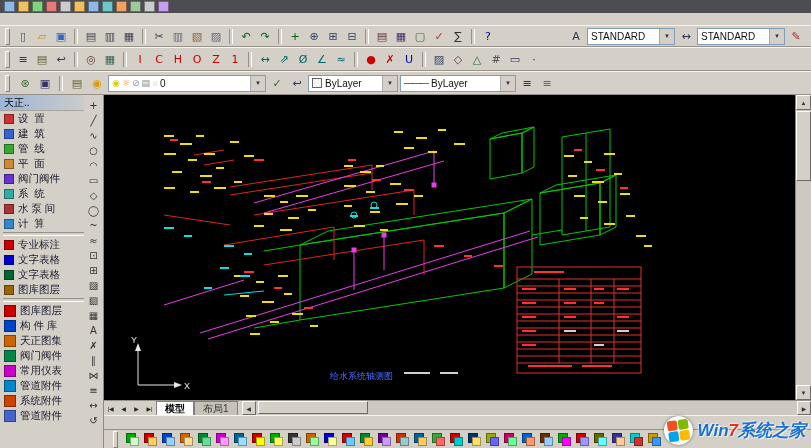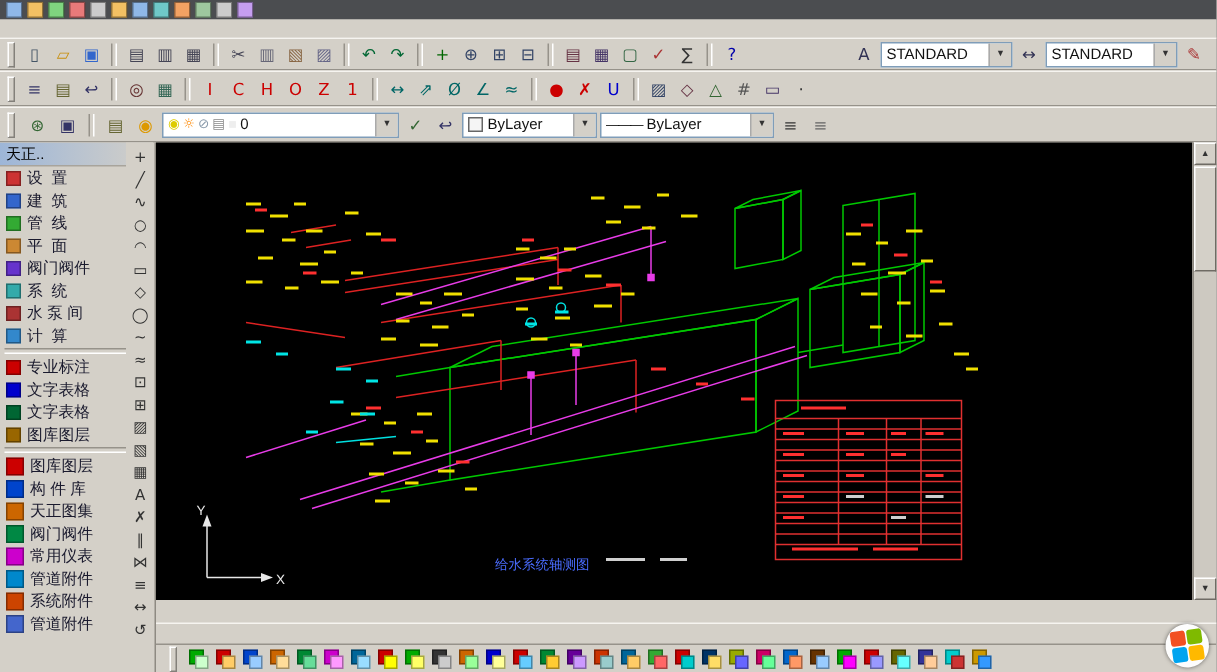--- a/index.html
+++ b/index.html
@@ -701,20 +701,39 @@
       <text x="226" y="284" font-size="9" fill="#4a6cff">给水系统轴测图</text>
     </svg>
   </div>
 
   <div class="vscroll">
     <div class="vbtn" style="top:0;">▲</div>
     <div class="vthumb"></div>
     <div class="vbtn" style="bottom:0;top:auto;">▼</div>
   </div>
 
+  <div class="tabrow">
+    <button class="navbtn">|◀</button>
+    <button class="navbtn">◀</button>
+    <button class="navbtn">▶</button>
+    <button class="navbtn">▶|</button>
+    <div class="tab active">
+        <span>模型</span>
+      </div>
+    <div class="tab">
+        <span>布局1</span>
+      </div>
+    <div class="hscroll">
+      <span class="sbtn">◀</span>
+      <div class="htrack">
+          <div class="hthumb"></div>
+        </div>
+      <span class="sbtn">▶</span>
+    </div>
+  </div>
 
   <div class="gapband"></div>
 
   <div class="bottombar">
     <span class="grip"></span>
     <span id="bottombar-icons" style="display:flex;gap:1px;align-items:center;">
         <button class="bbtn">
           <span class="b1" style="background: rgb(0, 170, 0);"></span>
           <span class="b2" style="background: rgb(204, 255, 204);"></span>
         </button>
@@ -837,15 +856,16 @@
       </span>
   </div>
 
   <div class="watermark">
     <span class="wm-logo">
       <span class="wm-q wm-q1"></span>
         <span class="wm-q wm-q2"></span>
         <span class="wm-q wm-q3"></span>
         <span class="wm-q wm-q4"></span>
     </span>
+    <span class="wm-text"><span class="wm-w">Win</span><span class="wm-n">7</span><span class="wm-r">系统之家</span></span>
   </div>
 
 </div>
 
 </body></html>

